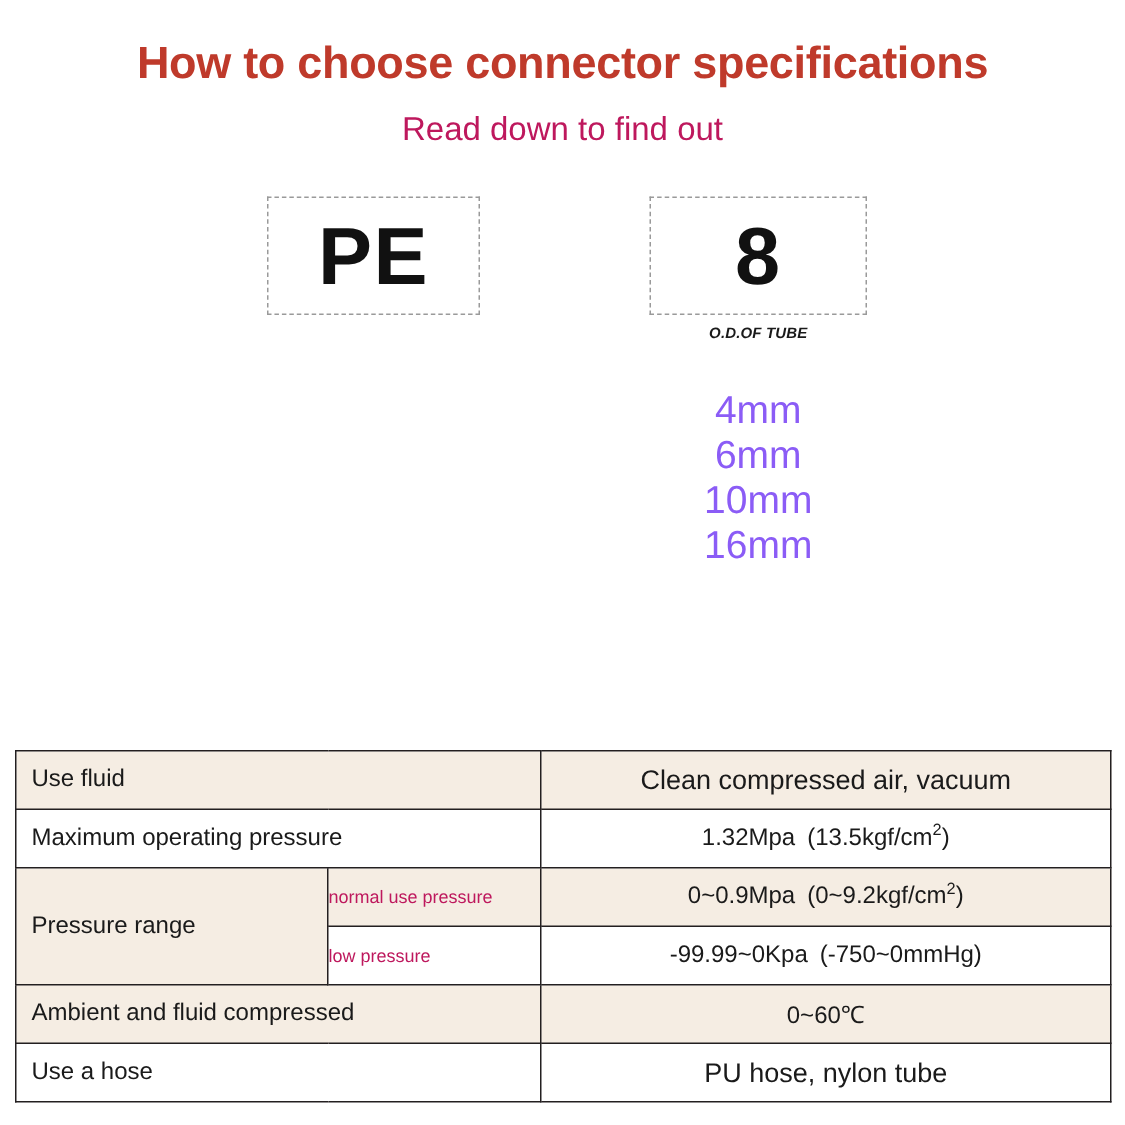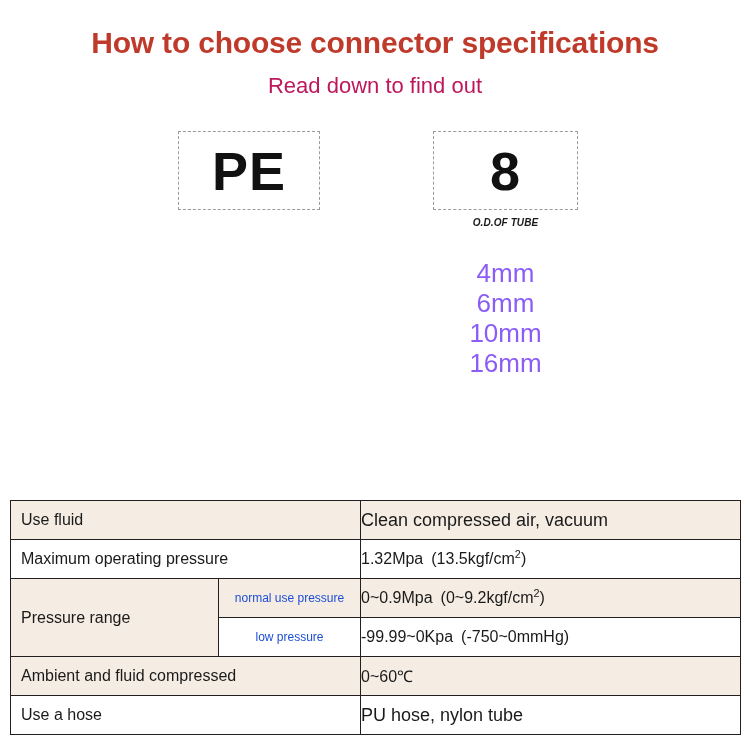--- a/index.html
+++ b/index.html
@@ -122,26 +122,26 @@
   .spec-table .row-tint td { background: #f5ede3; }
   .spec-table .row-plain td { background: #ffffff; }
 
   td.label-cell {
     padding-left: 10px;
     font-size: 16px;
     color: #1a1a1a;
     height: 38px;
   }
   td.sub-label-cell {
-    text-align: center;
     font-size: 12px;
-    color: #1d4ed8;
+    color: #be185d;
     height: 38px;
   }
   td.value-cell {
+    text-align: center;
     font-size: 16px;
     color: #1a1a1a;
     height: 38px;
   }
   td.value-cell.big {
     font-size: 18px;
   }
   sup {
     font-size: 0.68em;
     vertical-align: super;

